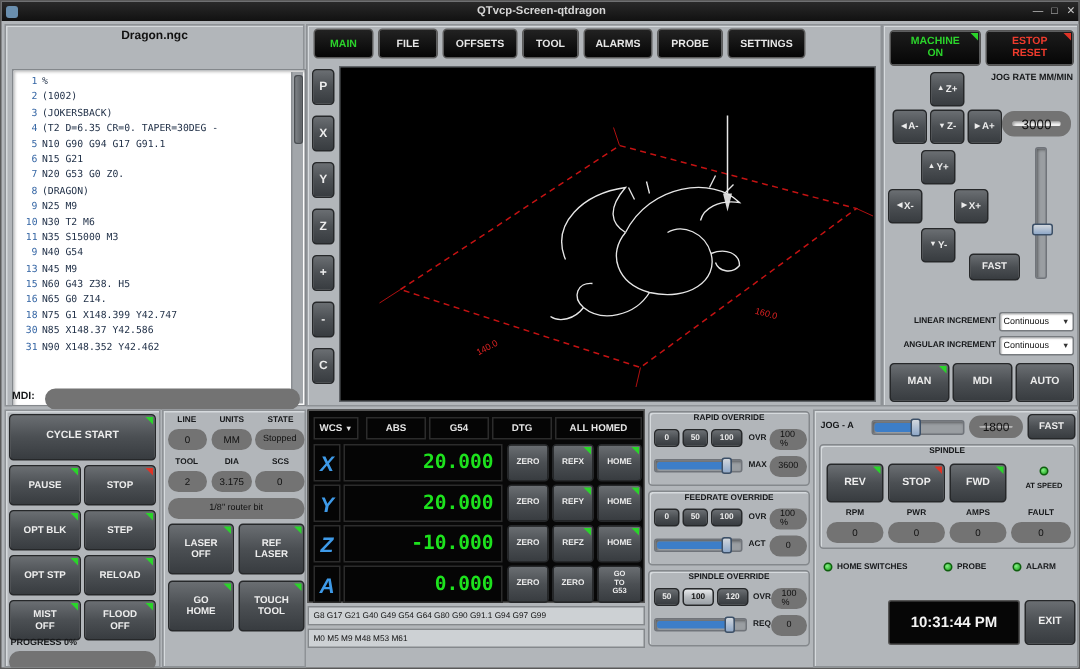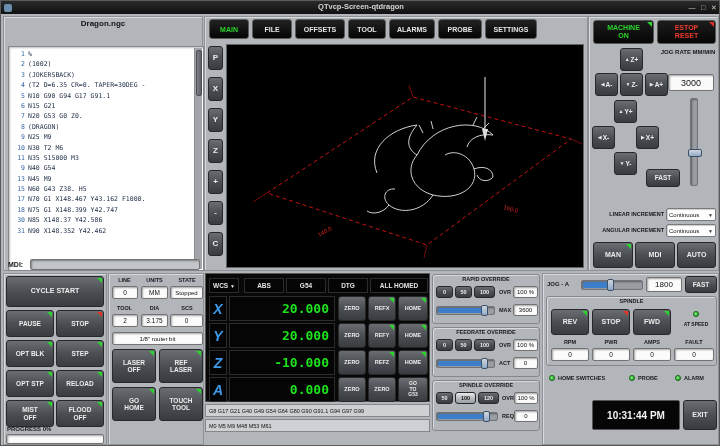--- a/index.html
+++ b/index.html
@@ -16,21 +16,21 @@
   
   .btn { position:absolute; background:linear-gradient(180deg,#6a6e72,#4b4f53 50%,#383c40); border:1px solid #26282a; border-radius:3px; color:#ececec; font-size:6.5px; font-weight:bold; display:flex; align-items:center; justify-content:center; text-align:center; line-height:1.15; }
   .btn.lt { background:linear-gradient(180deg,#e8eaec,#b8bcc0 50%,#9aa0a6); color:#111; }
   .btn-blk { position:absolute; background:linear-gradient(180deg,#1c1c1c,#060606); border:1px solid #555; border-radius:3px; color:#e8e8e8; font-size:7px; font-weight:bold; display:flex; align-items:center; justify-content:center; text-align:center; line-height:1.2; }
   .green-t { color:#2bd42b; }
   .red-t { color:#ef3b2d; }
   .narrow { padding:0 9px; }
   .led-g::after, .led-r::after { content:""; position:absolute; top:1px; right:1px; width:0; height:0; border-left:5px solid transparent; border-top:5px solid #2ad42a; }
   .led-r::after { border-top-color:#e03326; }
   
-  .inset { position:absolute; background:#fbfbfb; border:1px solid #737373; border-radius:2px; box-shadow:inset 1px 1px 2px rgba(0,0,0,.35); color:#101010; font-size:6.5px; display:flex; align-items:center; justify-content:center; }
+  .inset { position:absolute; background:#fbfbfb; border:7px solid #737373; border-radius:8px; box-shadow:inset 1px 1px 2px rgba(0,0,0,.35); color:#101010; font-size:6.5px; display:flex; align-items:center; justify-content:center; }
   .lbl { position:absolute; font-size:5.5px; font-weight:bold; color:#16181a; }
   
   .combo { position:absolute; background:#fff; border:1px solid #777b7f; border-radius:2px; box-shadow:inset 1px 1px 1px rgba(0,0,0,.2); font-size:6px; color:#111; display:flex; align-items:center; justify-content:space-between; padding:0 2px; }
   .combo .arr { font-size:5px; color:#333; }
   
   .tab { position:absolute; height:20px; background:linear-gradient(#222,#050505); border:1px solid #5c5c5c; border-radius:3px; color:#e6e6e6; font-size:7px; font-weight:bold; display:flex; align-items:center; justify-content:center; }
   .tab.active { color:#2bd42b; }
   
   .gcode-box { left:4px; top:29px; width:196px; height:225px; background:#ffffff; border:1px solid #84888c; box-shadow:inset 1px 1px 2px rgba(0,0,0,.25); }
   .gcode-lines { position:absolute; left:2px; top:2px; width:184px; height:219px; overflow:hidden; font-family:"DejaVu Sans Mono","Liberation Mono",monospace; font-size:6.5px; }
@@ -139,25 +139,25 @@
             <span class="gln">13</span>
             <span class="glc">N45 M9</span>
           </div>
 
 
           <div class="gl">
             <span class="gln">15</span>
             <span class="glc">N60 G43 Z38. H5</span>
           </div>
 
-
-          <div class="gl">
-            <span class="gln">17</span>
-            <span class="glc">N70 G1 X148.467 Y43.162 F1000.</span>
-          </div>
+          <div class="gl">
+            <span class="gln">16</span>
+            <span class="glc">N65 G0 Z14.</span>
+          </div>
+
 
           <div class="gl">
             <span class="gln">18</span>
             <span class="glc">N75 G1 X148.399 Y42.747</span>
           </div>
 
 
           <div class="gl">
             <span class="gln">30</span>
             <span class="glc">N85 X148.37 Y42.586</span>

